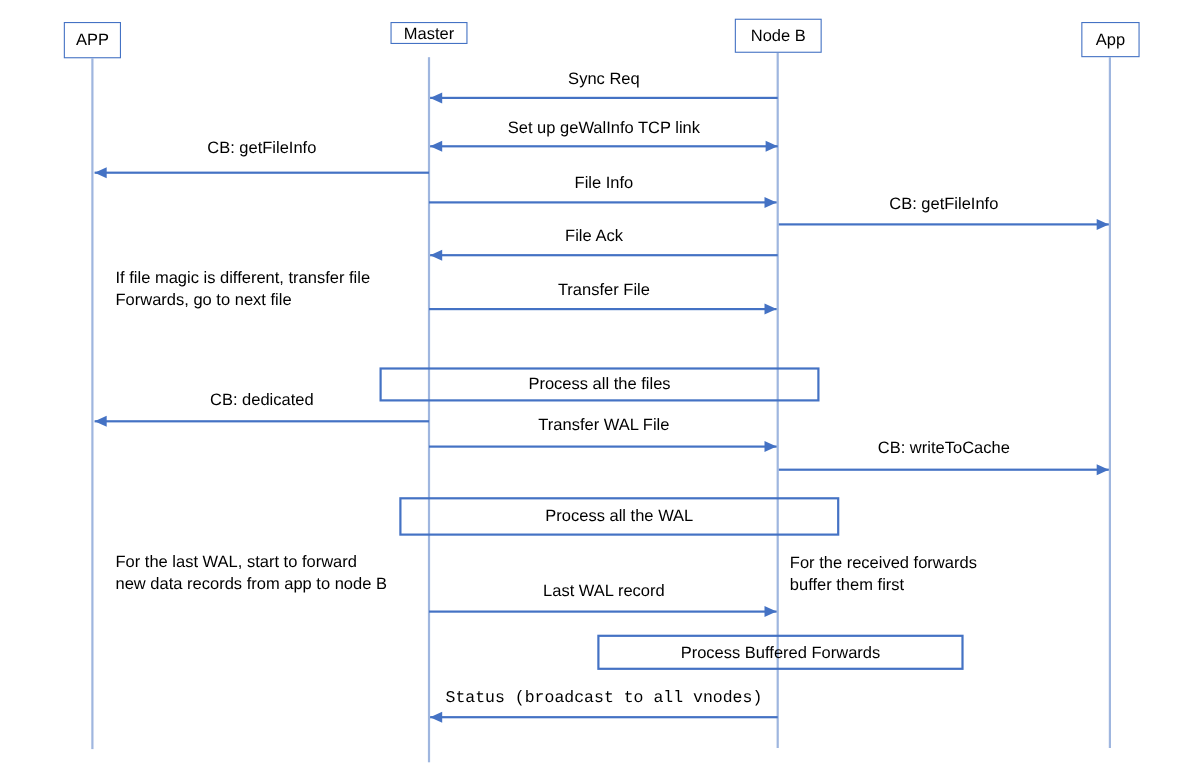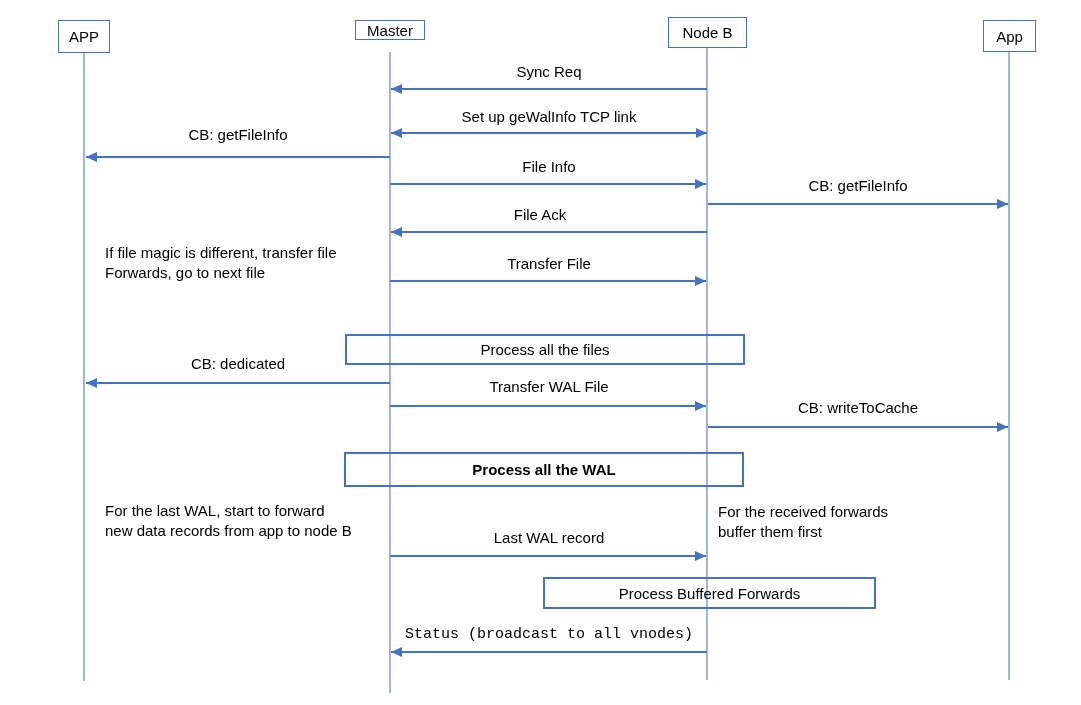--- a/index.html
+++ b/index.html
@@ -129,21 +129,21 @@
     <div class="msg-label" style="left: 858px; top: 399px;">CB: writeToCache</div>
     <div class="msg-line" style="left: 390px; top: 555px; width: 316px;"></div>
     <div class="arrow-head right" style="left: 695px; top: 551px;"></div>
     <div class="msg-label" style="left: 549px; top: 529px;">Last WAL record</div>
     <div class="msg-line" style="left: 391px; top: 651px; width: 316px;"></div>
     <div class="arrow-head left" style="left: 391px; top: 647px;"></div>
     <div class="msg-label" style="left: 549px; top: 626px; font-family: Liberation Mono, monospace;">Status (broadcast to all vnodes)</div>
     <div class="process-box" style="left: 345px; top: 310px; width: 400px; height: 31px; margin-top: 24px;">
       <span>Process all the files</span>
     </div>
-    <div class="process-box" style="left: 344px; top: 452px; width: 400px; height: 35px; font-weight: bold;">
+    <div class="process-box" style="left: 363px; top: 452px; width: 400px; height: 35px;">
       <span>Process all the WAL</span>
     </div>
     <div class="process-box" style="left: 543px; top: 577px; width: 333px; height: 32px;">
       <span>Process Buffered Forwards</span>
     </div>
     <div class="annotation" style="left: 105px; top: 243px;">
       <div>If file magic is different, transfer file</div>
       <div>Forwards, go to next file</div>
     </div>
     <div class="annotation" style="left: 105px; top: 501px;">

